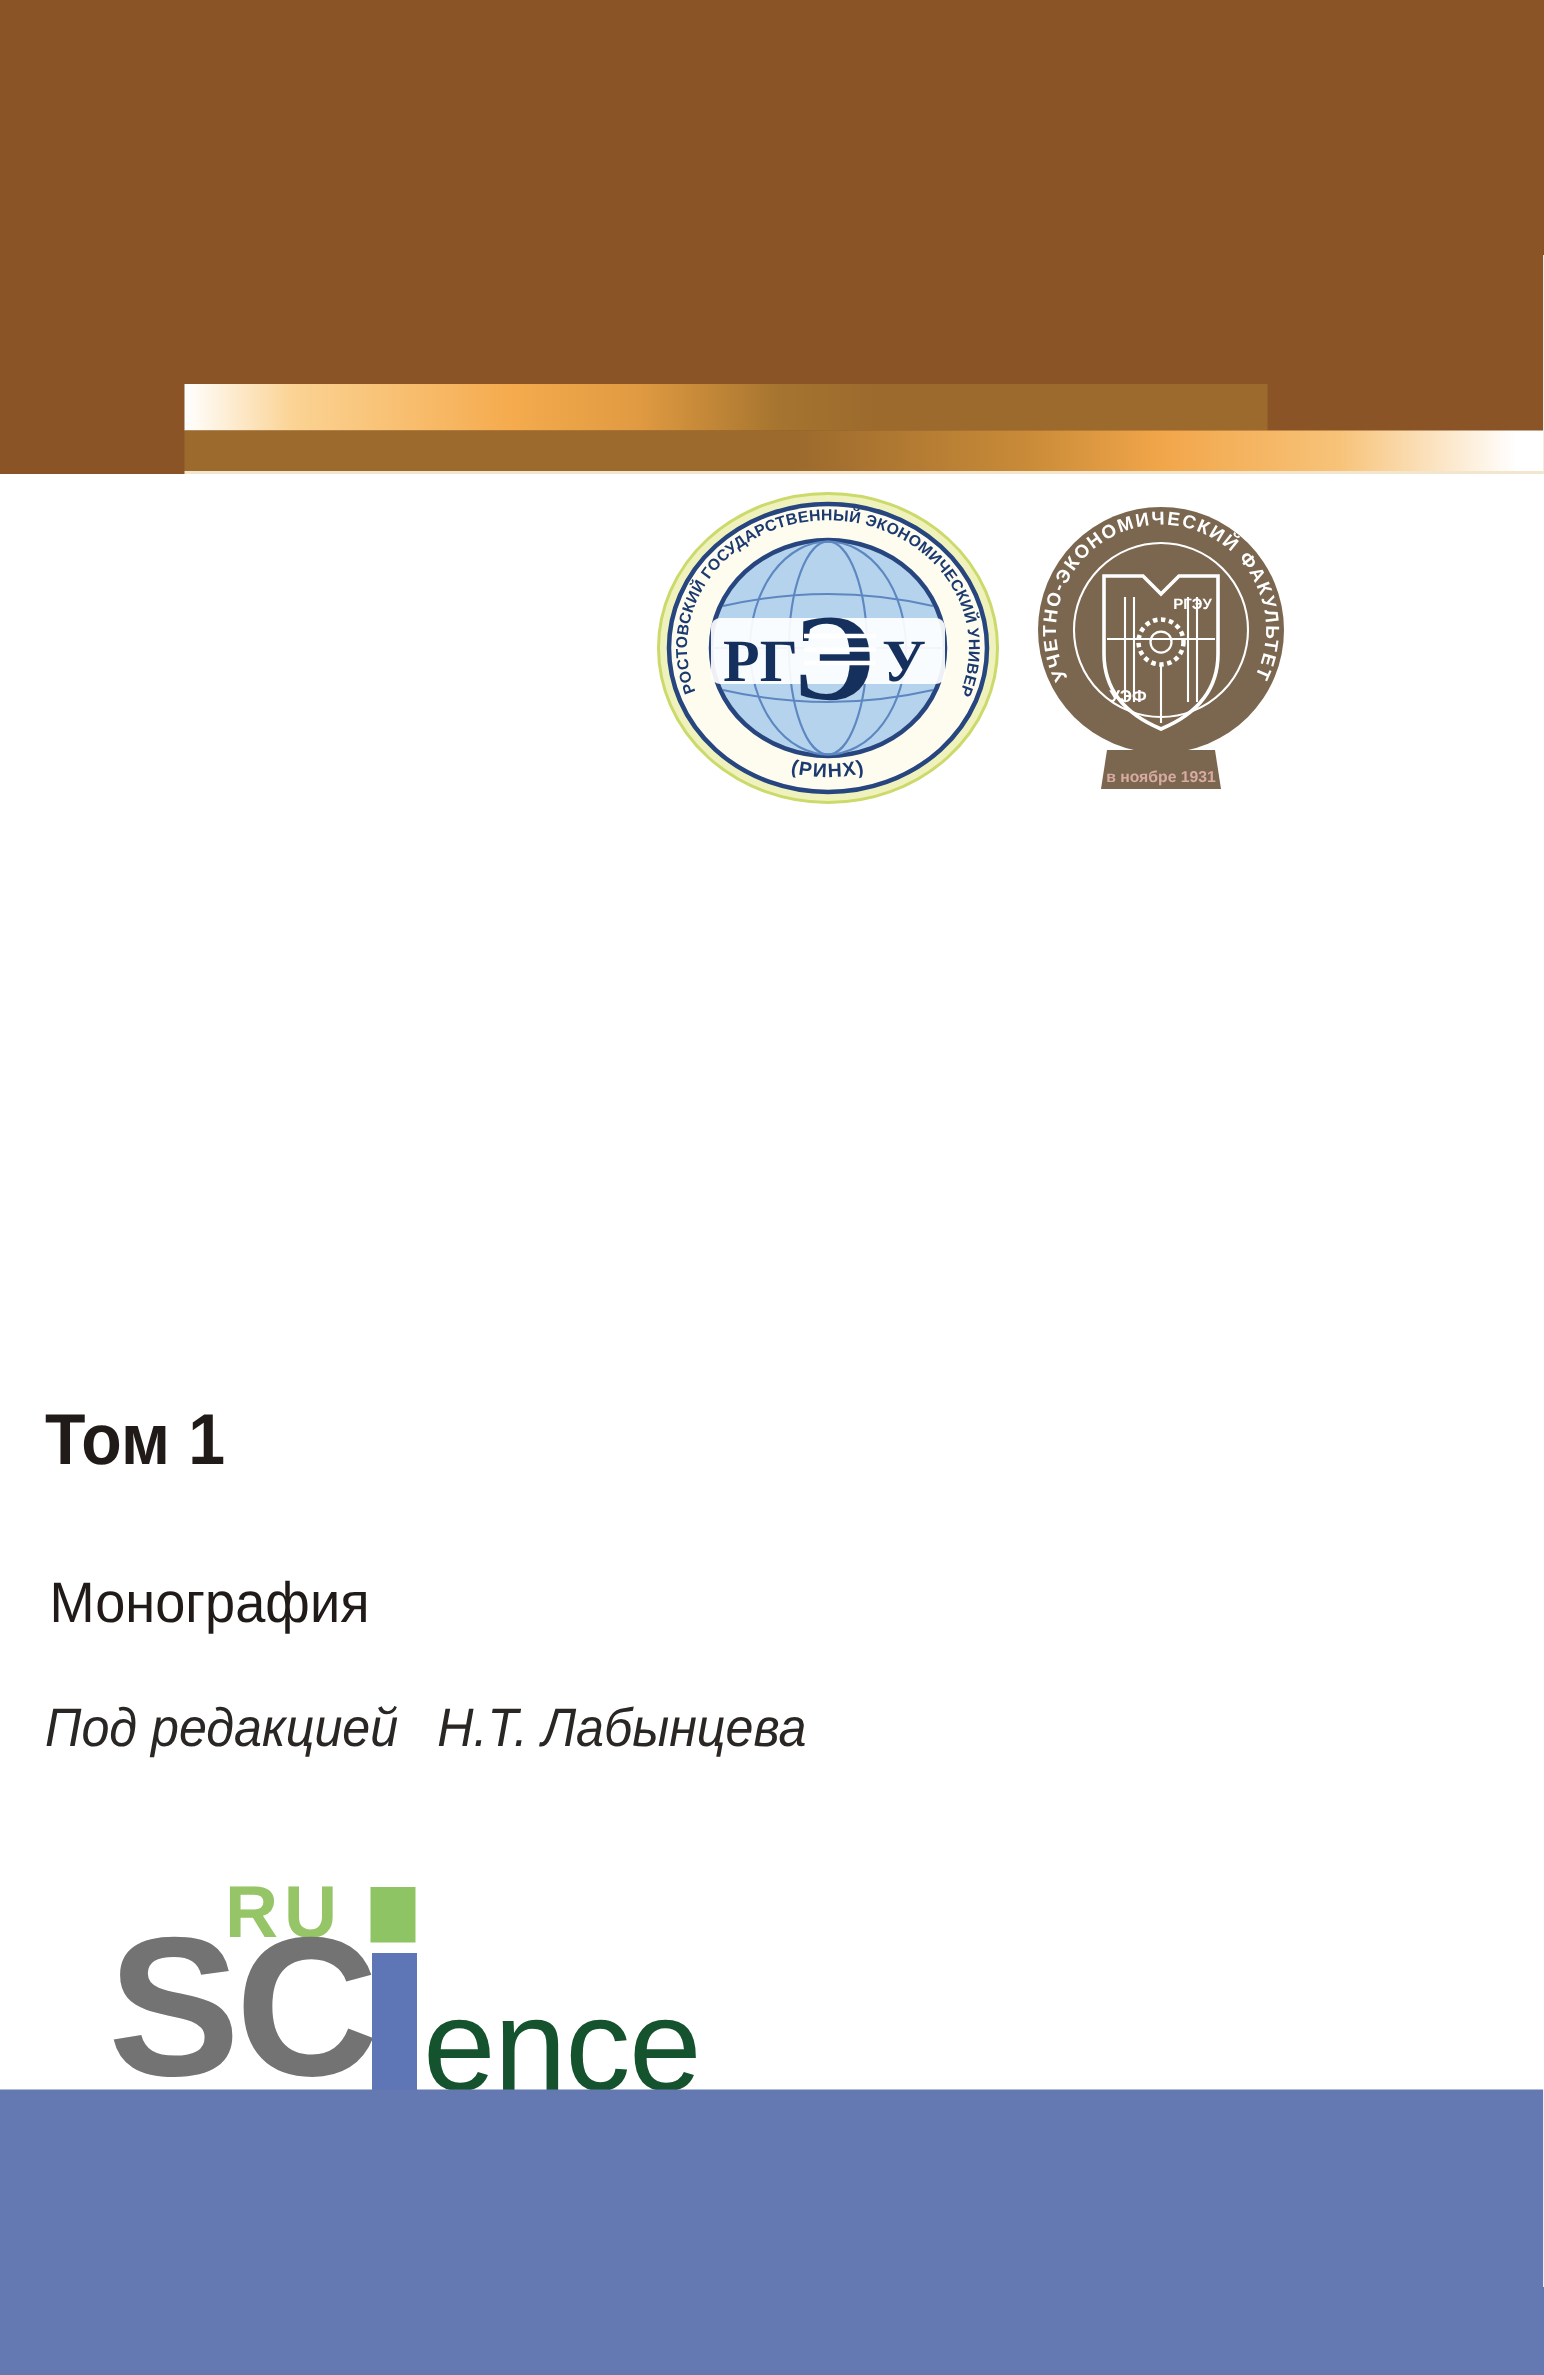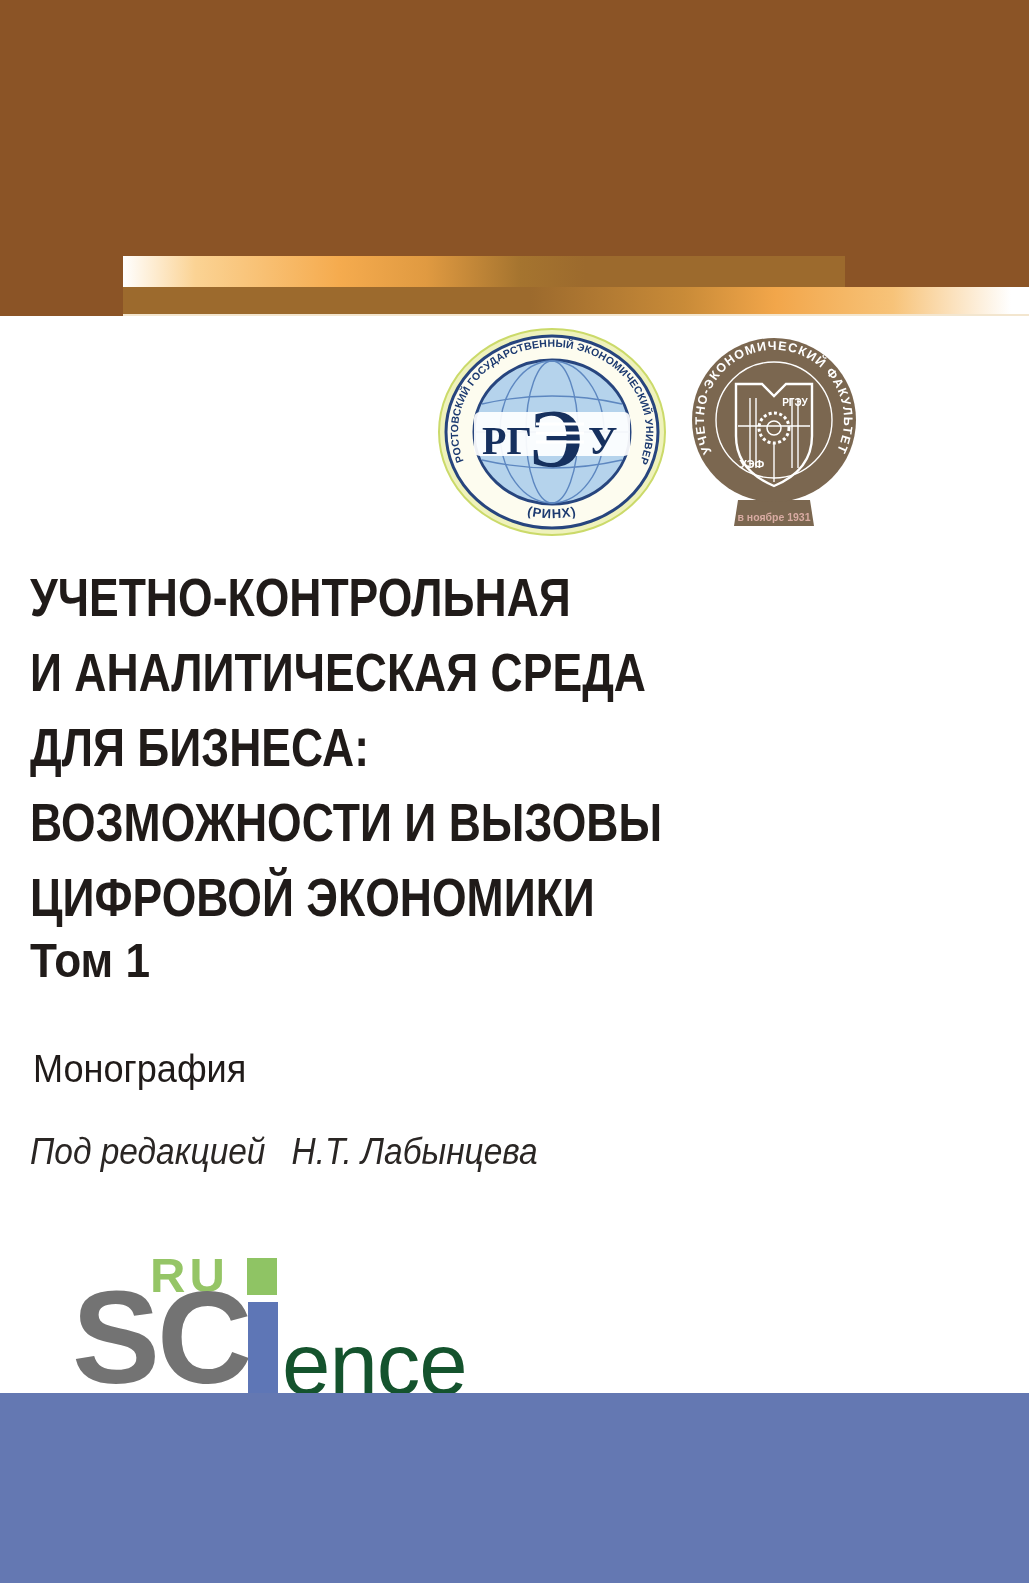--- a/index.html
+++ b/index.html
@@ -120,27 +120,20 @@
     <text x="64" y="140" font-size="11.5" font-weight="700" fill="#ffffff" text-anchor="middle">УЭФ</text>
 
     <defs>
       <path id="facArc" d="M 28.7 132 A 70 70 0 1 1 143.3 132" fill="none"></path>
     </defs>
     <text font-size="12.5" font-weight="700" fill="#ffffff" letter-spacing="1.2" text-anchor="middle">
       <textPath href="#facArc" startOffset="50%">УЧЕТНО-ЭКОНОМИЧЕСКИЙ ФАКУЛЬТЕТ</textPath>
     </text>
   </svg>
 
-  <div class="title">
-    <div class="t-line">УЧЕТНО-КОНТРОЛЬНАЯ</div>
-    <div class="t-line">И АНАЛИТИЧЕСКАЯ СРЕДА</div>
-    <div class="t-line">ДЛЯ БИЗНЕСА:</div>
-    <div class="t-line">ВОЗМОЖНОСТИ И ВЫЗОВЫ</div>
-    <div class="t-line">ЦИФРОВОЙ ЭКОНОМИКИ</div>
-  </div>
   <div class="volume">Том 1</div>
   <div class="genre">Монография</div>
   <div class="editors">Под редакцией  Н.Т. Лабынцева</div>
 
   <div class="rusci">
     <div class="ru">RU</div>
     <div class="sq"></div>
     <div class="sc">SC</div>
     <div class="ibar"></div>
     <div class="ence">ence</div>

